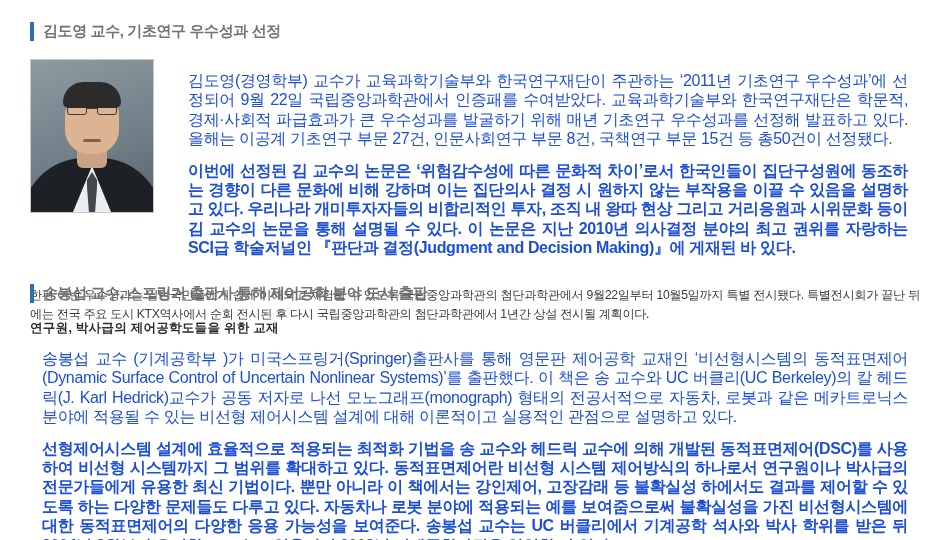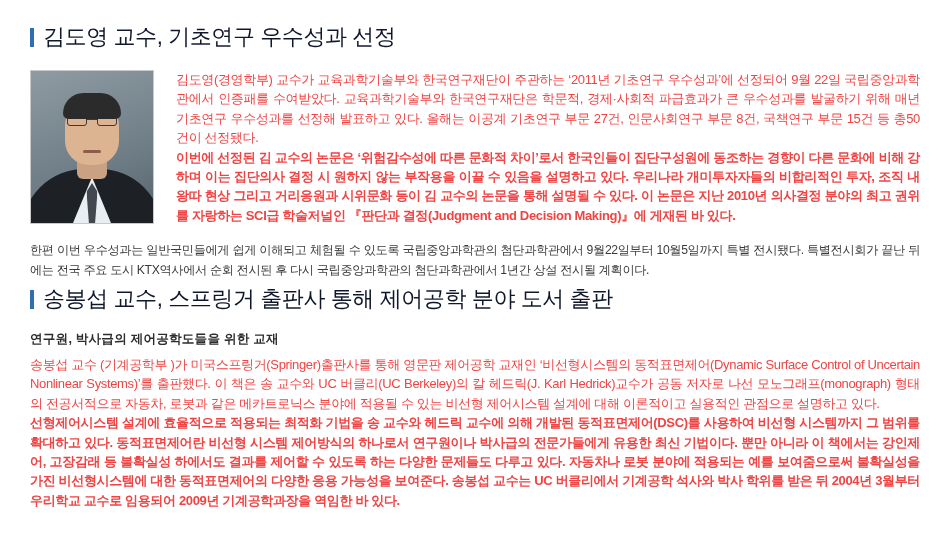--- a/index.html
+++ b/index.html
@@ -19,23 +19,23 @@
     width: 950px;
     height: 540px;
     box-sizing: border-box;
     padding: 0;
   }
 
   
   .section-title {
     display: flex;
     align-items: center;
-    font-size: 22px;
-    font-weight: normal;
-    color: #0f172a;
+    font-size: 15px;
+    font-weight: bold;
+    color: #737373;
     letter-spacing: -0.4px;
   }
   .title-bar {
     display: inline-block;
     width: 4px;
     height: 19px;
     background: #2f6fb0;
     margin-right: 9px;
     flex: none;
   }
@@ -163,24 +163,24 @@
     height: 3px;
     background: #8d5c48;
     border-radius: 2px;
   }
 
   .article-one-text {
     margin-left: 22px;
     flex: 1;
   }
   p.para {
-    margin: 0;
-    font-size: 13px;
+    margin: 12px;
+    font-size: 16px;
     line-height: 19.4px;
-    color: #ef4444;
+    color: #1d4ed8;
     text-align: justify;
     letter-spacing: -0.35px;
   }
   p.para + p.para { margin-top: 0px; font-weight: bold; }
 
   .overflow-text {
     margin-top: 16px;
     font-size: 12.2px;
     line-height: 19.4px;
     color: #3a3a3a;

